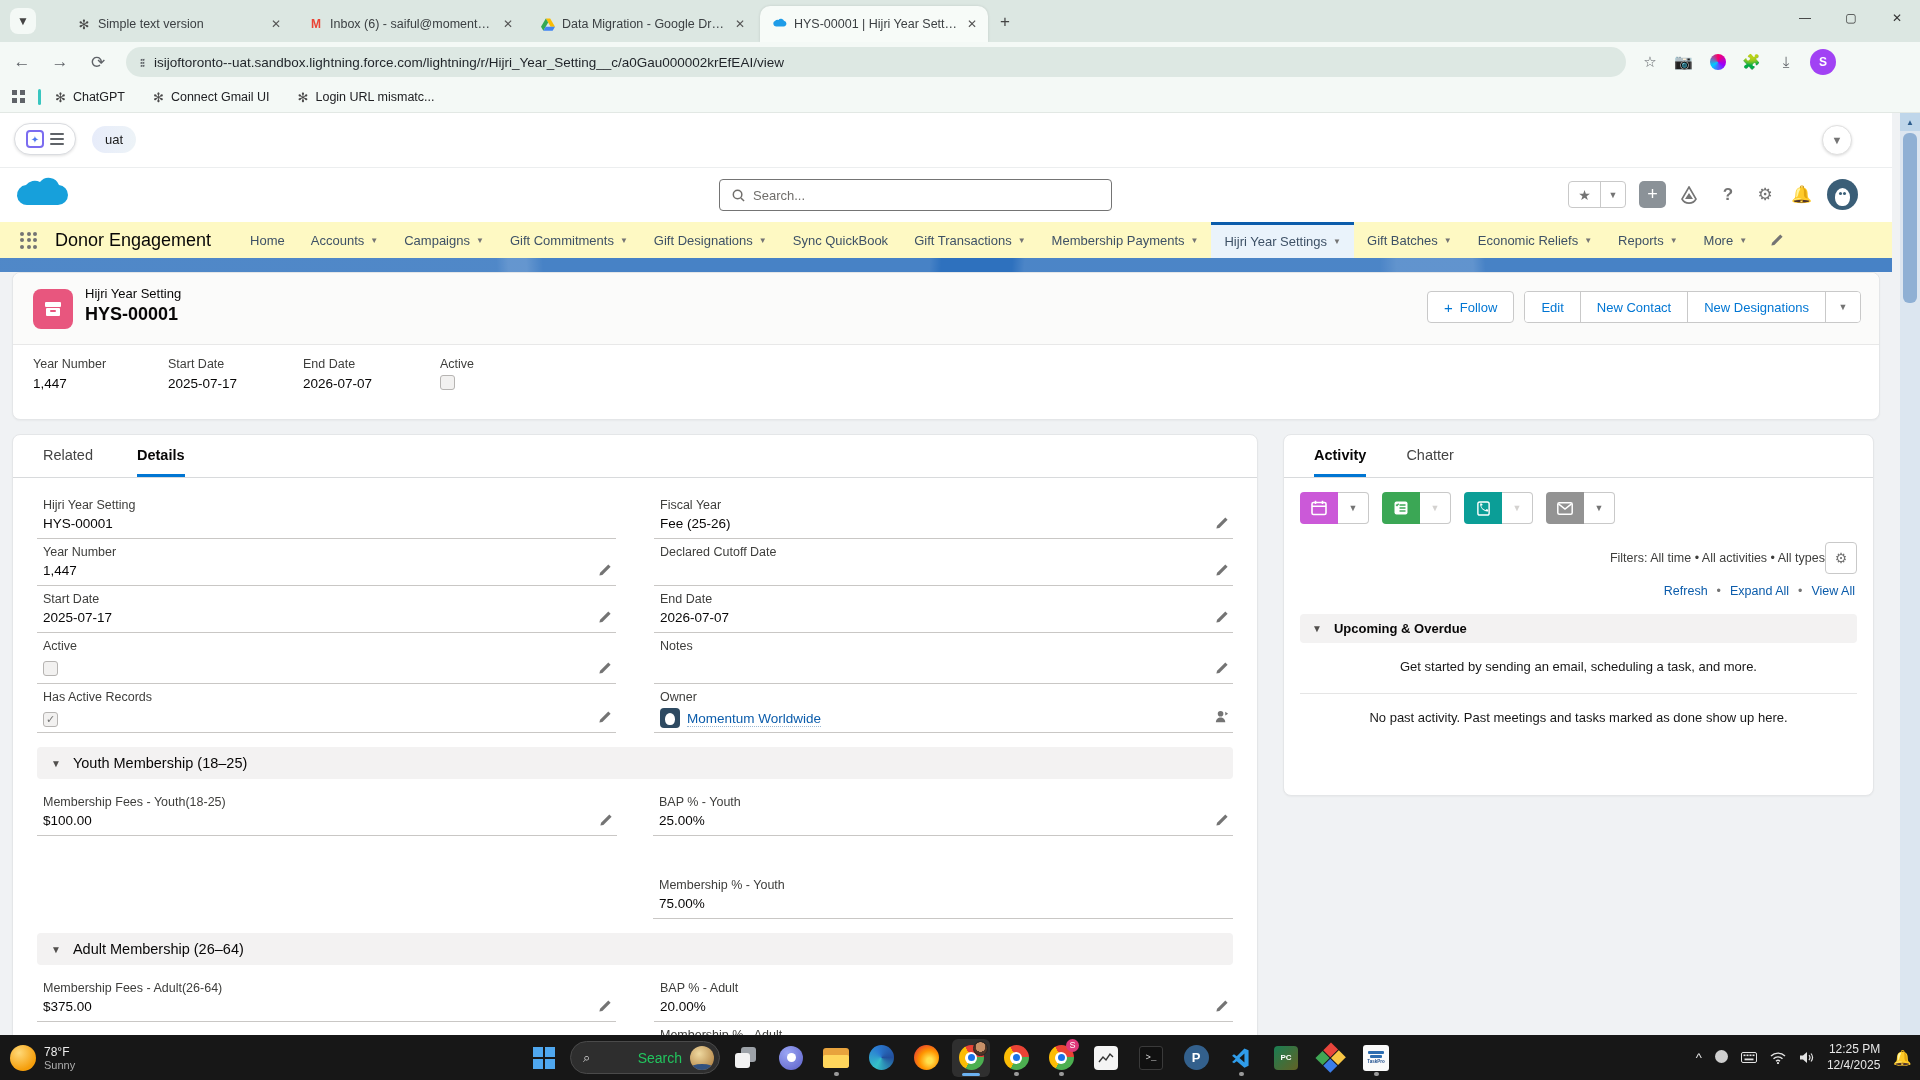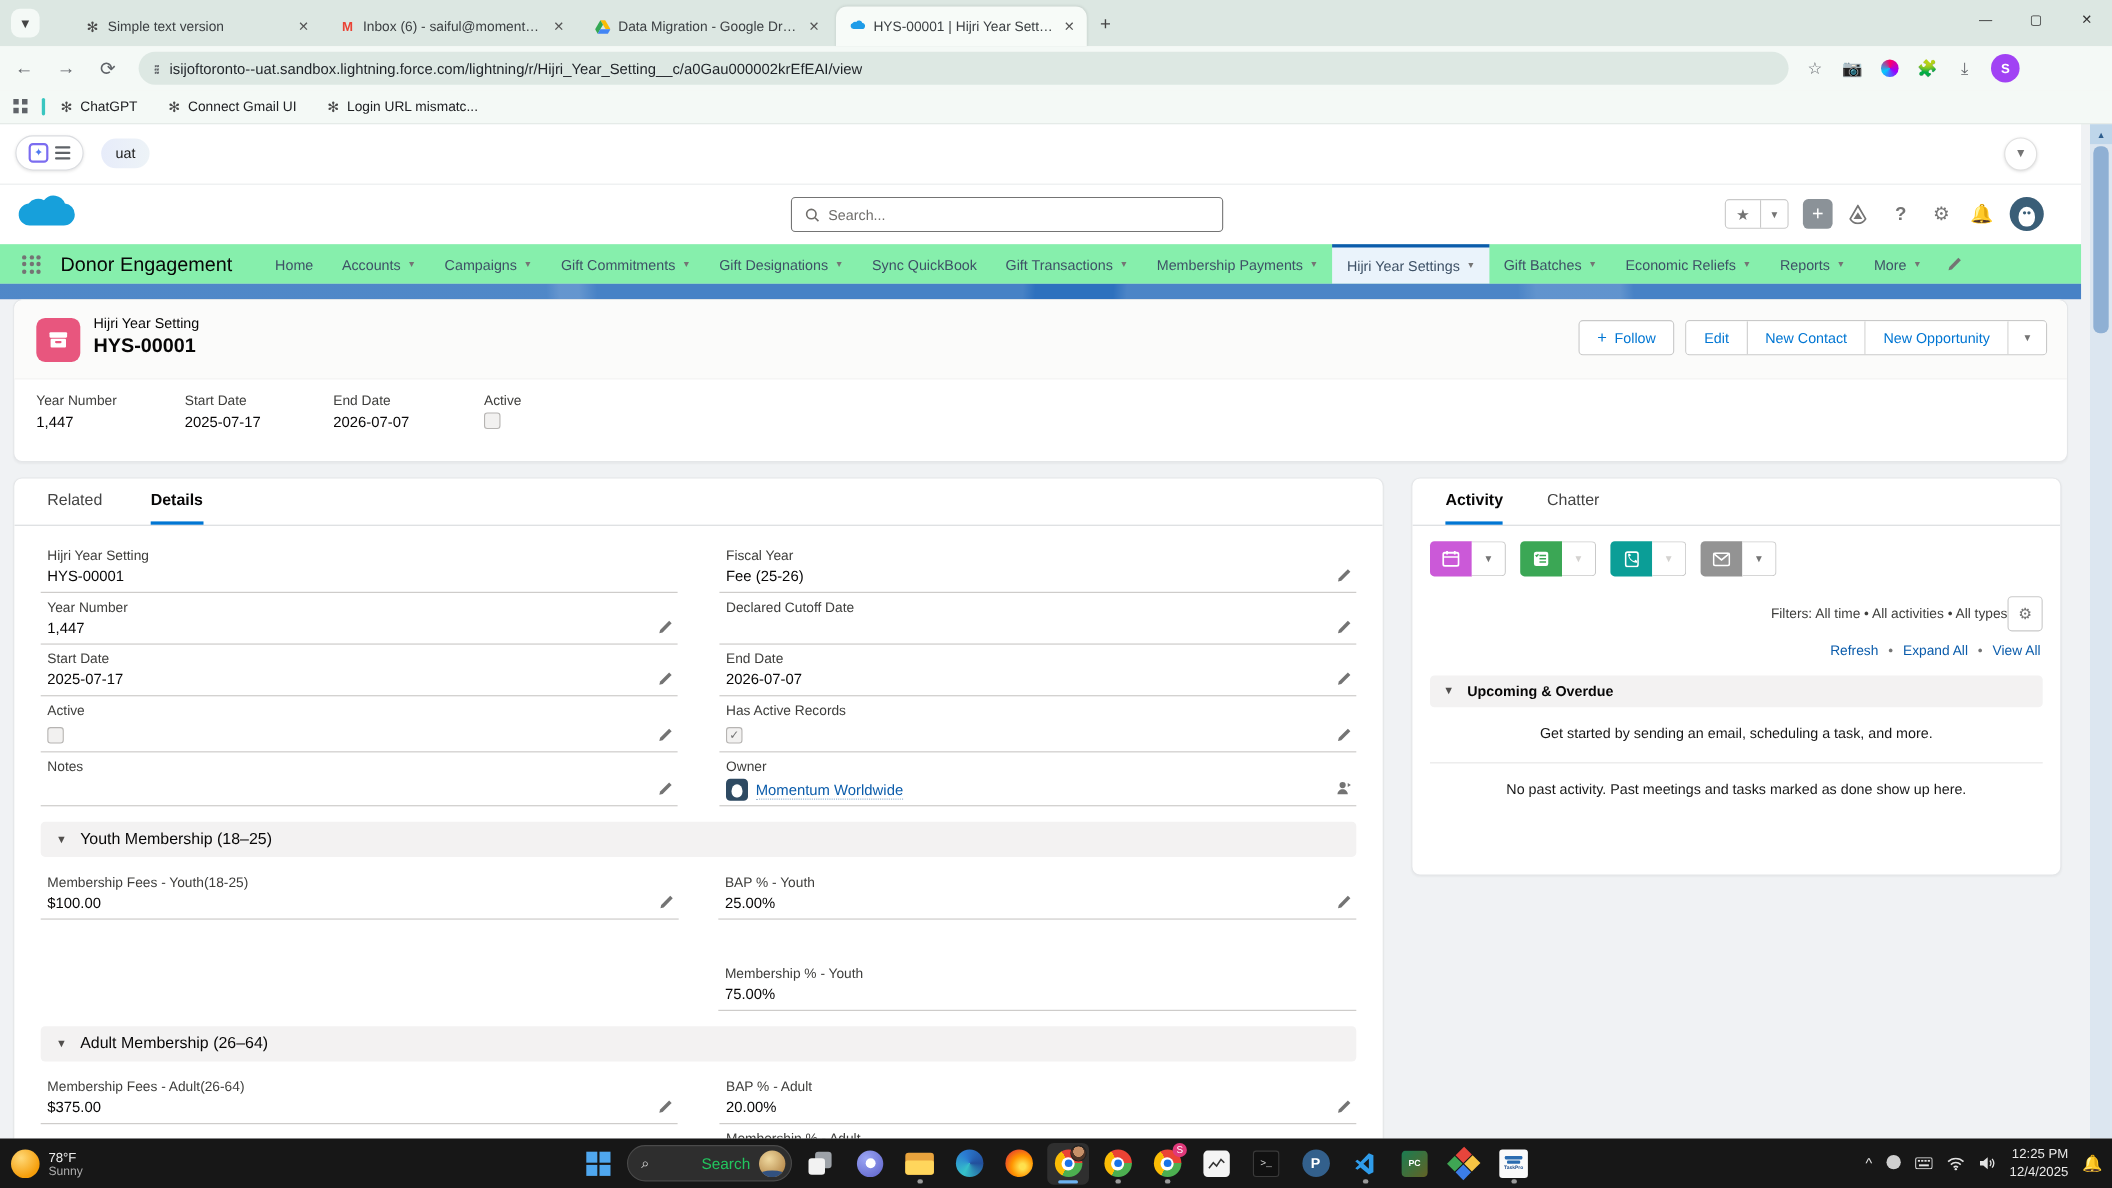--- a/index.html
+++ b/index.html
@@ -52,21 +52,21 @@
   .fav-group { display:flex; border:1px solid #C9C9C9; border-radius:4px; height:27px; }
   .fav-group span { display:flex; align-items:center; justify-content:center; color:#747474; }
   .fav-star { width:32px; border-right:1px solid #C9C9C9; font-size:14px; }
   .fav-caret { width:24px; font-size:9px; }
   .plus-sq { width:27px; height:27px; border-radius:5px; background:#8B9298; color:#fff; font-size:18px; display:flex; align-items:center; justify-content:center; }
   .ghost-ic { color:#747474; font-size:17px; width:24px; text-align:center; }
   .sf-avatar { width:31px; height:31px; border-radius:50%; background:#3A5E77; position:relative; overflow:hidden; }
   .sf-avatar i { position:absolute; left:8px; top:9px; width:15px; height:18px; background:#fff; border-radius:50% 50% 45% 45%; }
   .sf-avatar u { position:absolute; left:12px; top:13px; width:3px; height:3px; background:#3A5E77; border-radius:50%; box-shadow:4px 0 0 #3A5E77; }
 
-  .sfnav { position:absolute; left:0; top:109px; width:1892px; height:36px; background:#86efac; display:flex; align-items:center; }
+  .sfnav { position:absolute; left:0; top:109px; width:1892px; height:36px; background:#fef9c3; display:flex; align-items:center; }
   .waffle { margin-left:20px; display:grid; grid-template-columns:repeat(3,4px); gap:2.5px; }
   .waffle i { width:4px; height:4px; border-radius:50%; background:#747474; }
   .appname { margin-left:18px; font-size:18px; color:#080707; white-space:nowrap; }
   .navitems { display:flex; align-items:center; margin-left:26px; height:36px; }
   .navitem { display:flex; align-items:center; gap:6px; padding:0 13px; height:36px; font-size:13px; color:#3E5166; white-space:nowrap; }
   .navitem .car { font-size:8px; color:#747474; }
   .navitem.active { background:#EAF3FB; border-top:3px solid #0B5CAB; padding-top:0; }
   .nav-pencil { margin-left:10px; }
 
   .bluebar { position:absolute; left:0; top:145px; width:1892px; height:14px; background:#2E71BE; background-image:radial-gradient(circle at 12% 160%, rgba(255,255,255,.16) 18%, transparent 19%), radial-gradient(circle at 38% -60%, rgba(255,255,255,.12) 18%, transparent 19%), radial-gradient(circle at 66% 160%, rgba(255,255,255,.14) 18%, transparent 19%), radial-gradient(circle at 90% -60%, rgba(255,255,255,.12) 18%, transparent 19%); }
@@ -407,21 +407,21 @@
         <div class="ent-name">HYS-00001</div>
       </div>
       <div class="actions">
         <span class="btn">
             <span style="margin-right:7px;font-size:15px;">+</span>
             <span>Follow</span>
           </span>
         <span class="btn-group">
           <span class="seg">Edit</span>
           <span class="seg">New Contact</span>
-          <span class="seg">New Opportunity</span>
+          <span class="seg">New Designations</span>
           <span class="seg caret-seg">▼</span>
         </span>
       </div>
     </div>
     <div class="hl-row">
       <div class="hl-field" style="width:133px;">
         <div class="lab">Year Number</div>
         <div class="val">1,447</div>
       </div>
       <div class="hl-field" style="width:135px;">
@@ -497,31 +497,31 @@
       <div class="fcell">
         <div class="flab">Active</div>
         <div class="fval"><span class="cb"></span></div>
         <span class="pencil">
             <svg width="14" height="14" viewBox="0 0 16 16">
               <path d="M11.8 1.6l2.6 2.6-9.4 9.4-3.4.8.8-3.4z" fill="#747474"></path>
             </svg>
           </span>
       </div>
       <div class="fcell">
+        <div class="flab">Notes</div>
+        <div class="fval"></div>
+        <span class="pencil">
+            <svg width="14" height="14" viewBox="0 0 16 16">
+              <path d="M11.8 1.6l2.6 2.6-9.4 9.4-3.4.8.8-3.4z" fill="#747474"></path>
+            </svg>
+          </span>
+      </div>
+      <div class="fcell">
         <div class="flab">Has Active Records</div>
         <div class="fval"><span class="cb">✓</span></div>
-        <span class="pencil">
-            <svg width="14" height="14" viewBox="0 0 16 16">
-              <path d="M11.8 1.6l2.6 2.6-9.4 9.4-3.4.8.8-3.4z" fill="#747474"></path>
-            </svg>
-          </span>
-      </div>
-      <div class="fcell">
-        <div class="flab">Notes</div>
-        <div class="fval"></div>
         <span class="pencil">
             <svg width="14" height="14" viewBox="0 0 16 16">
               <path d="M11.8 1.6l2.6 2.6-9.4 9.4-3.4.8.8-3.4z" fill="#747474"></path>
             </svg>
           </span>
       </div>
       <div class="fcell">
         <div class="flab">Owner</div>
         <div class="fval"><span class="owner-av">
               <i></i>

